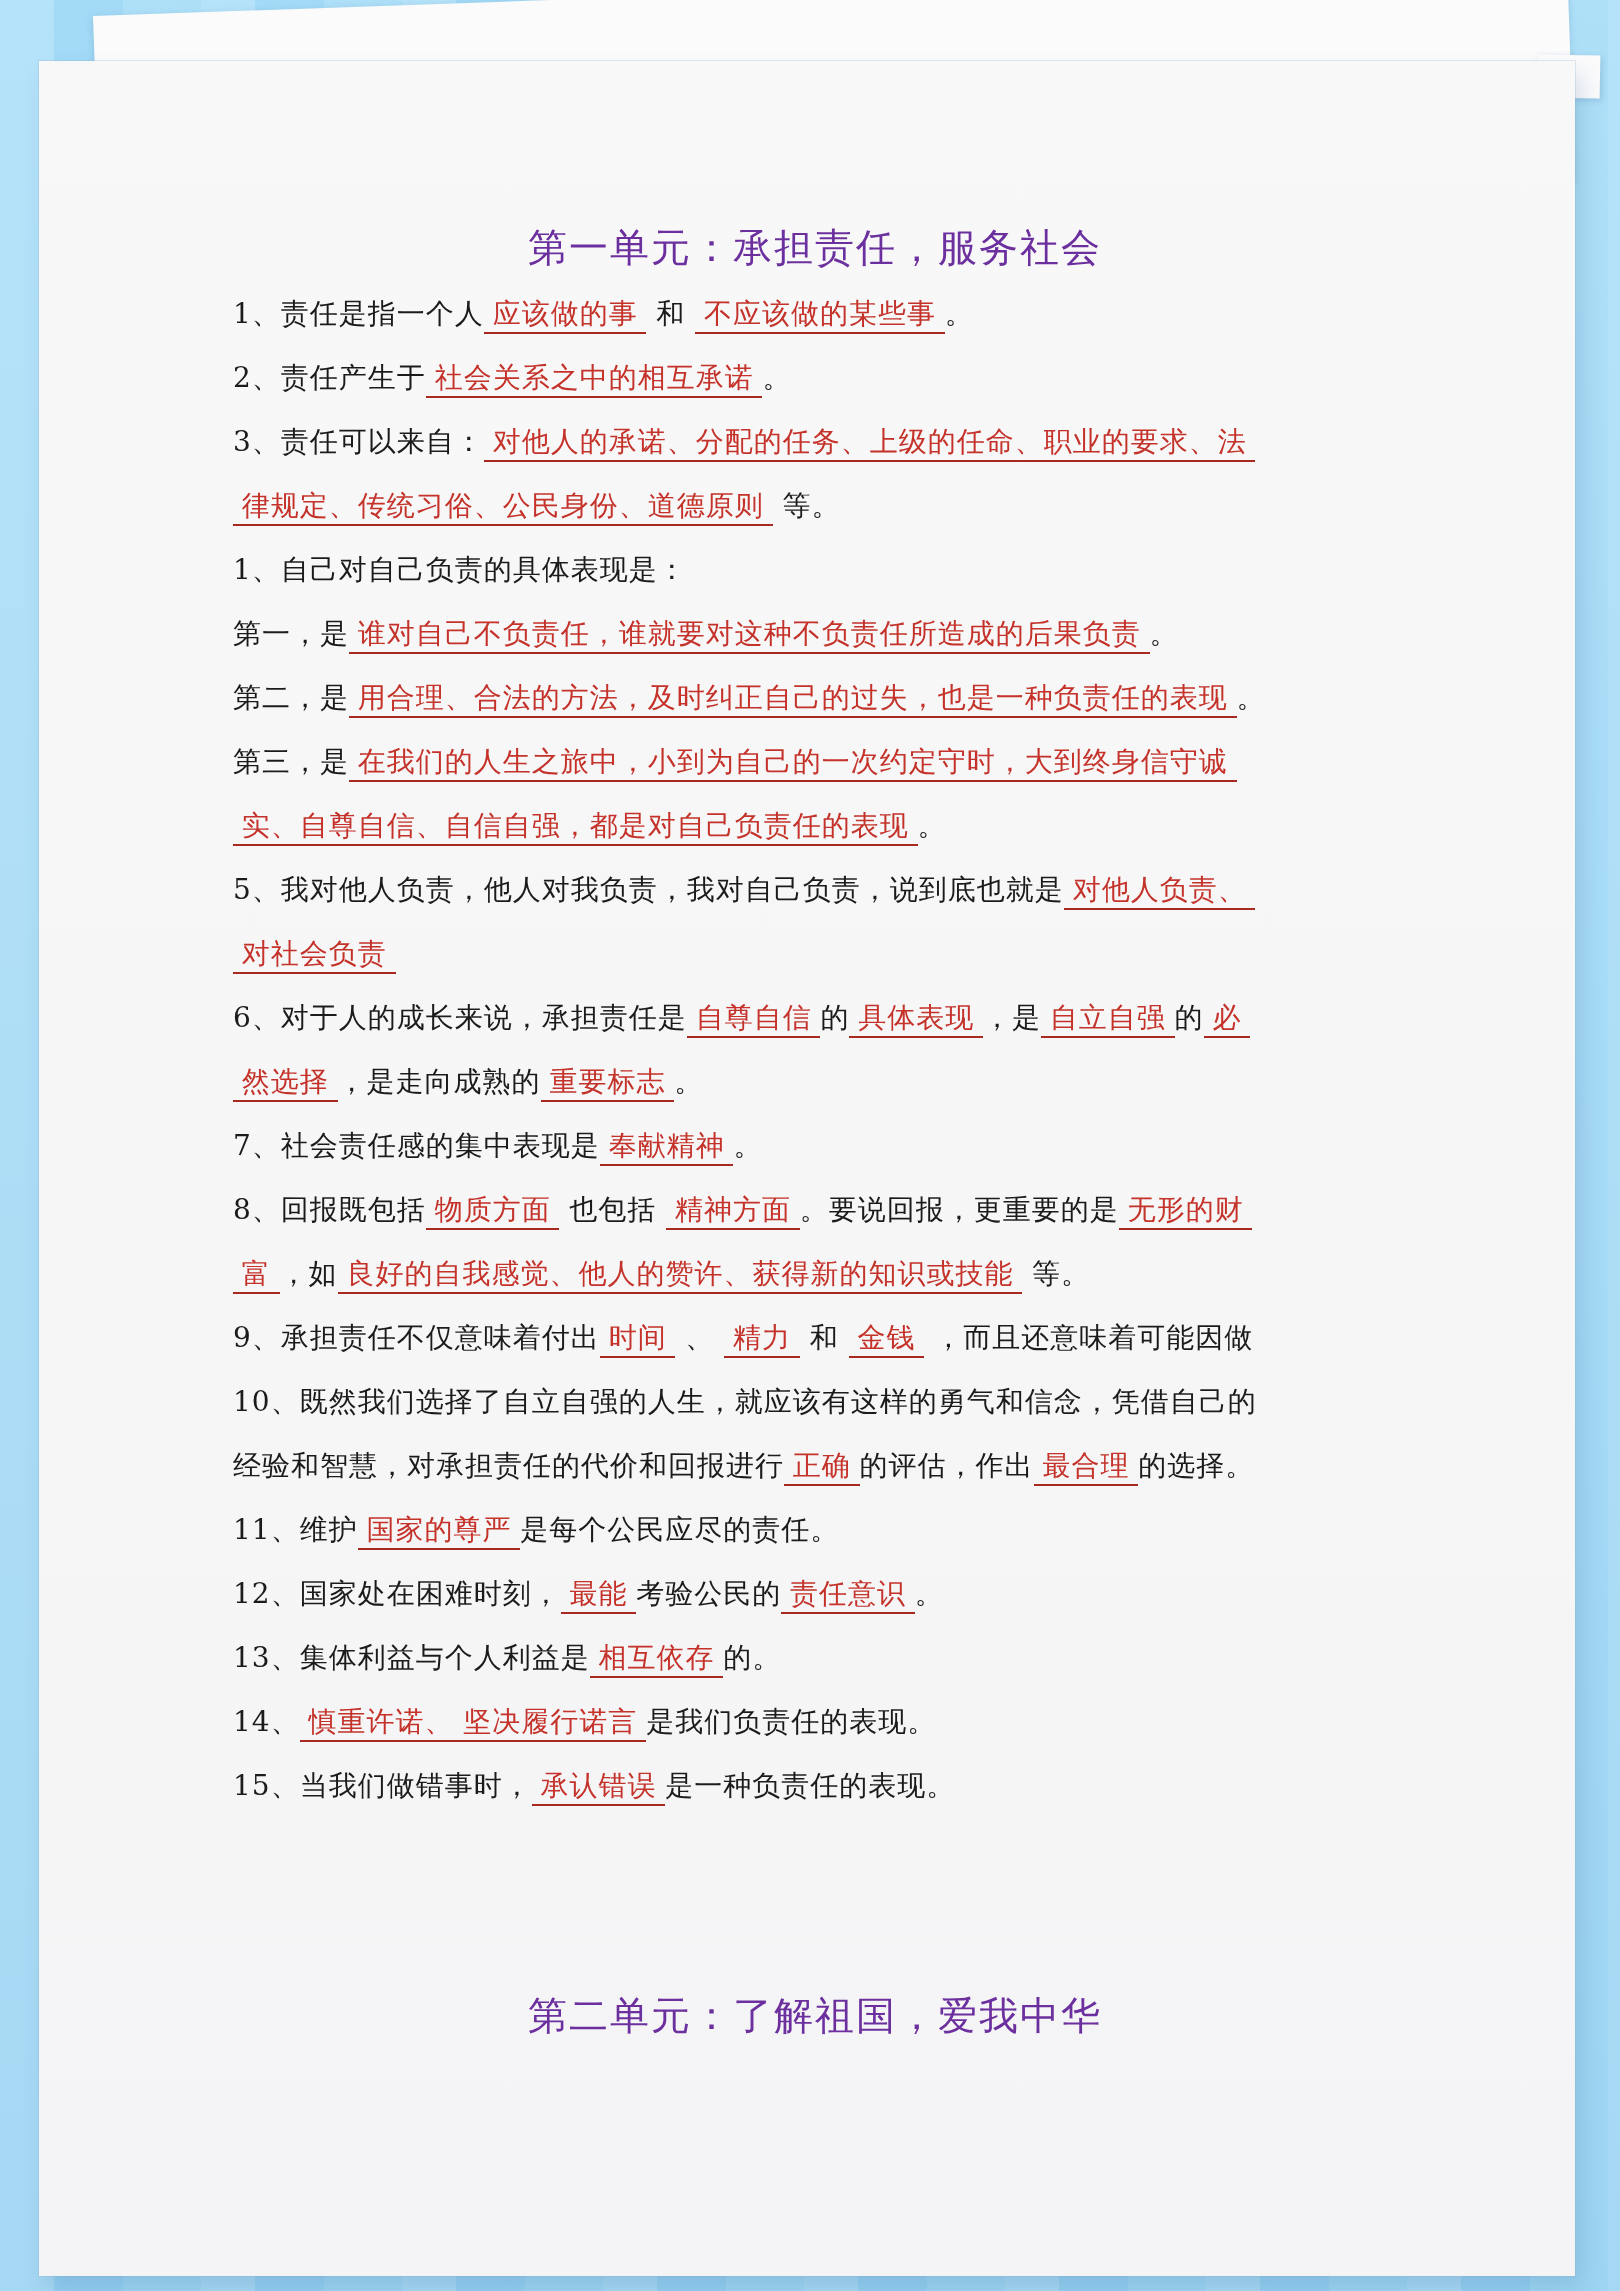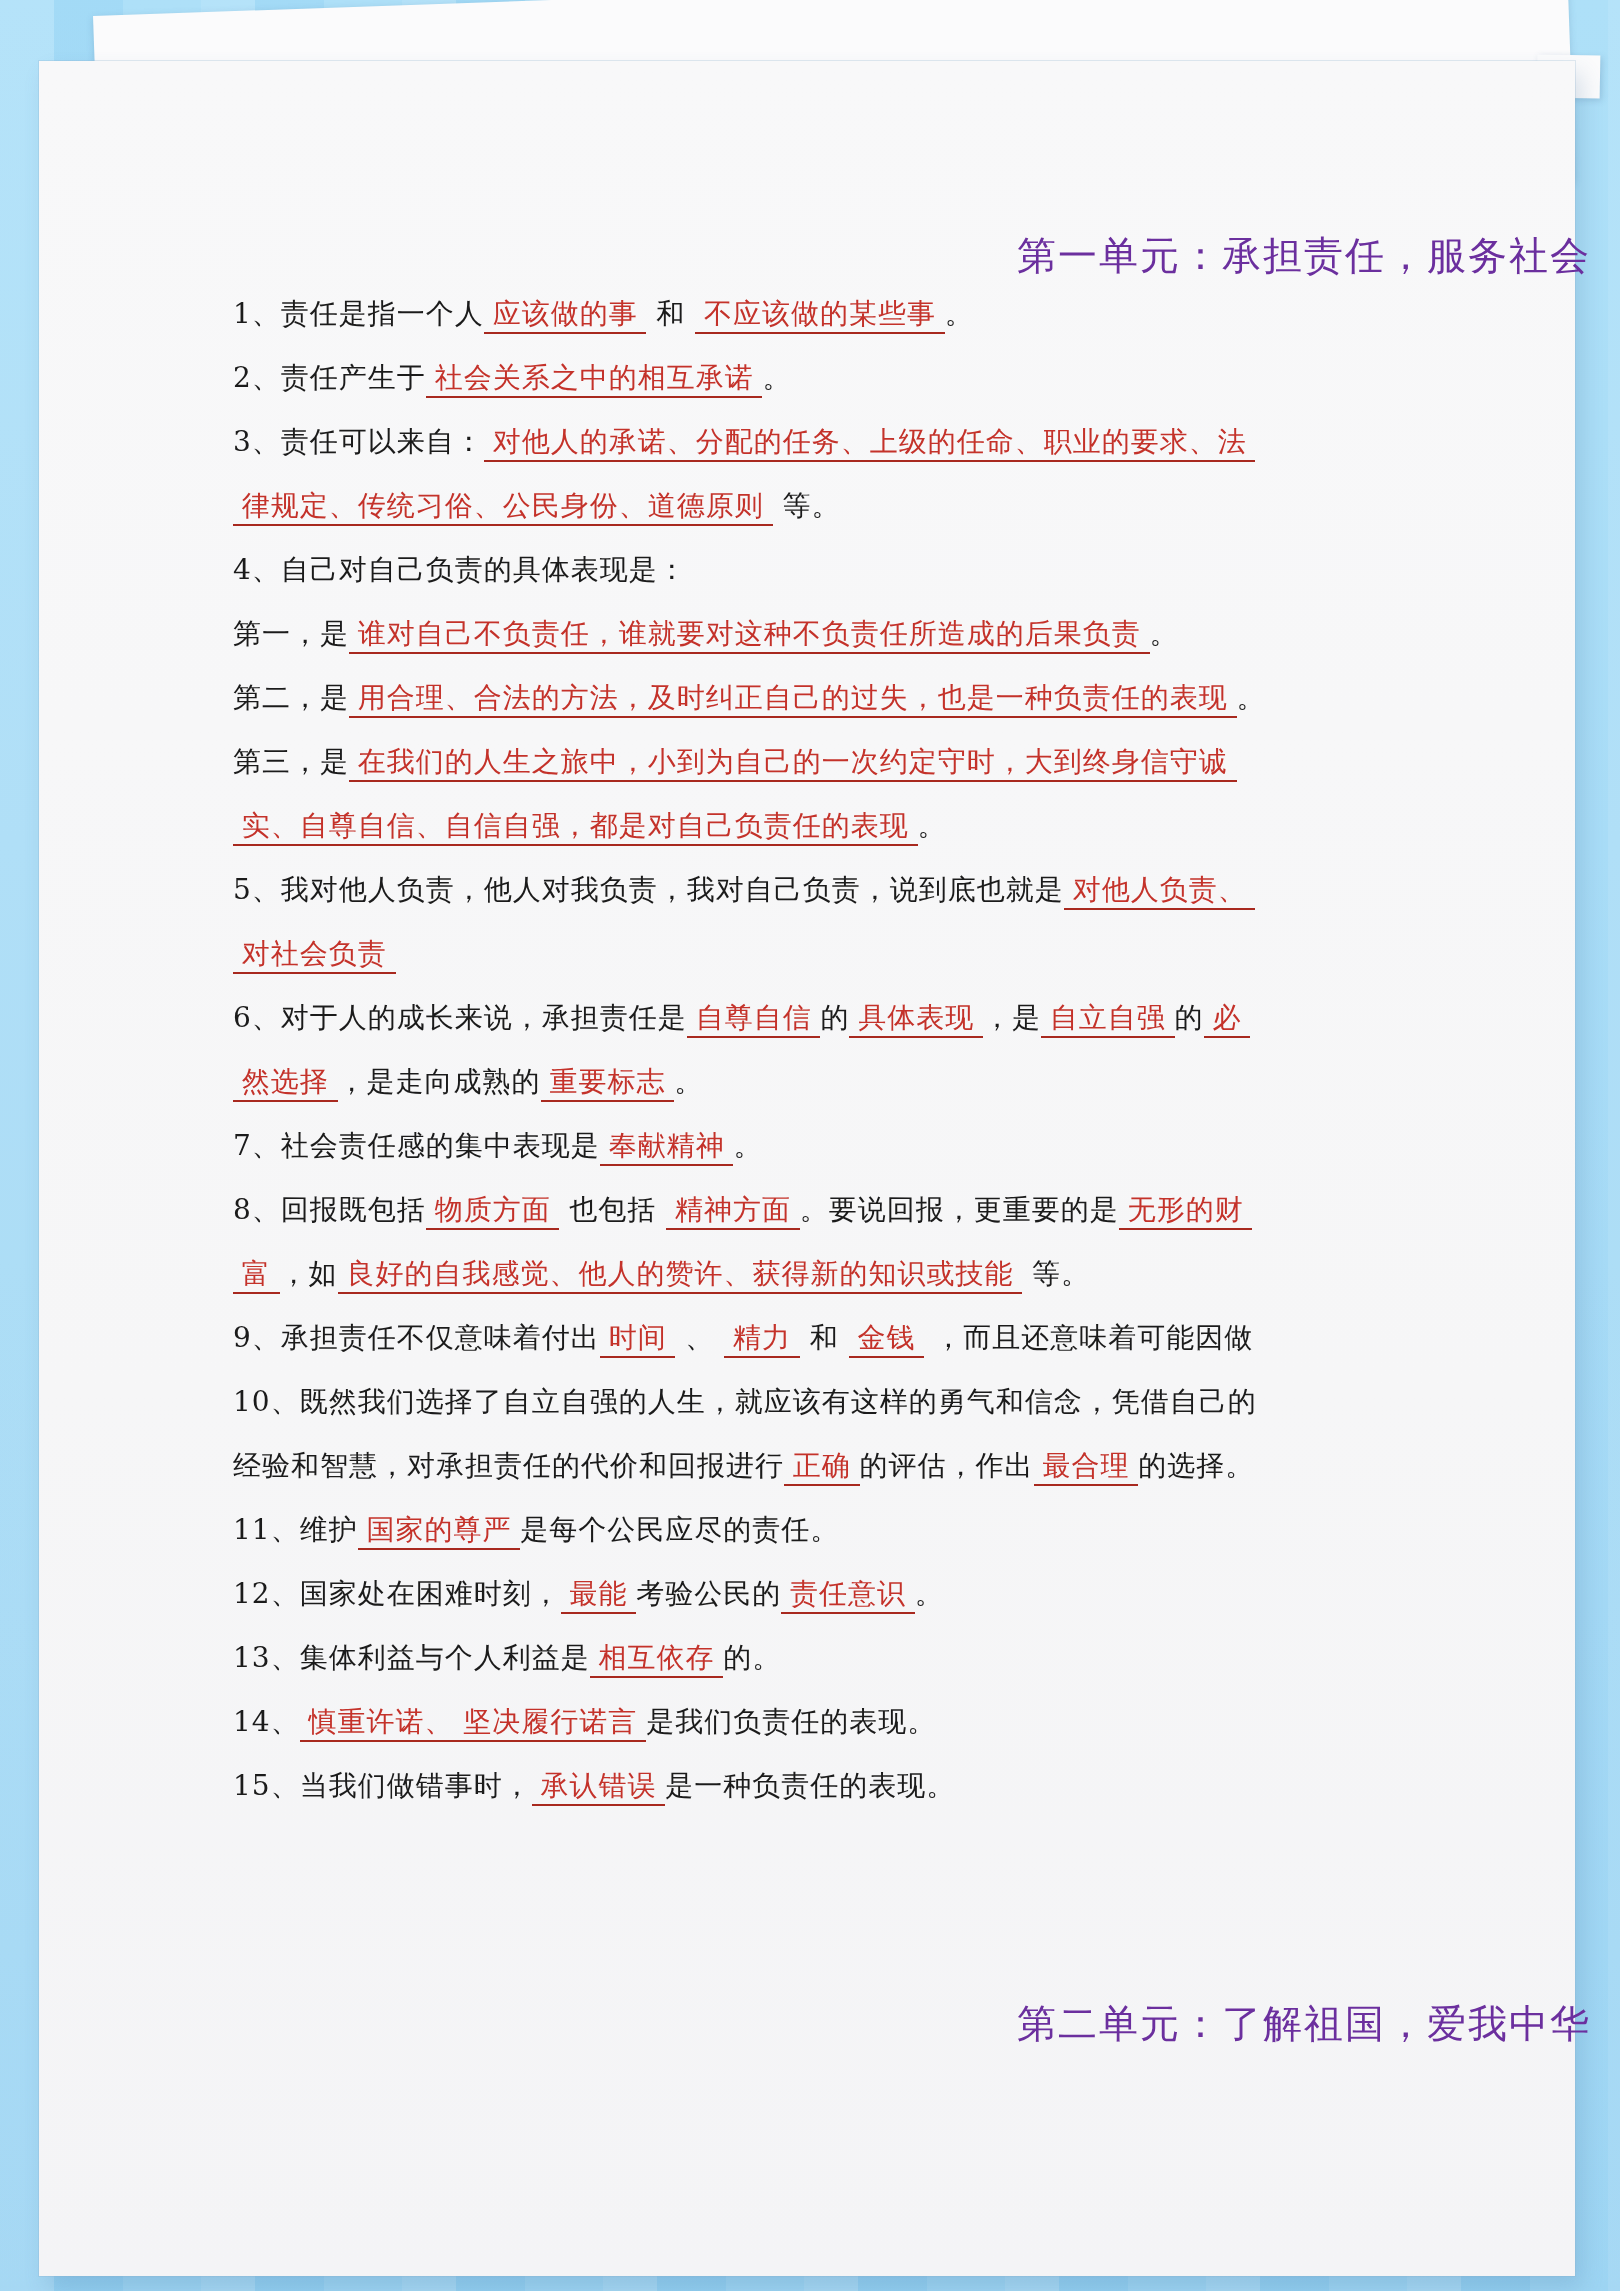--- a/index.html
+++ b/index.html
@@ -33,22 +33,22 @@
     z-index: 1;
   }
   .main {
     left: 39px; top: 61px; width: 1536px; height: 2215px;
     background: linear-gradient(180deg, #f8f8f9 0%, #f6f6f7 60%, #f4f4f6 100%);
     box-shadow: 0 0 0 1px rgba(140,175,205,0.25), 6.9px 11.8px 21.6px rgba(60,105,150,0.20);
     z-index: 2;
   }
   .unit-title {
     position: absolute; left: 0; width: 100%;
-    margin: 16px; padding: 0;
-    text-align: right;
+    margin: 8px; padding: 0;
+    text-align: center;
     font-size: 39px; font-weight: normal;
     letter-spacing: 2px;
     color: var(--c-title, #6b2f9e);
   }
   .t1 { top: 152px; }
   .t2 { top: 1920px; font-family: Liberation Serif, serif; }
   .content {
     position: absolute; top: 221px; left: 194px; right: 208px;
   }
   .line {
@@ -70,21 +70,21 @@
 <div class="bg">
   <div class="sheet back-a"></div>
   <div class="sheet back-b"></div>
   <div class="sheet main">
     <h1 class="unit-title t1">第一单元：承担责任，服务社会</h1>
     <div class="content">
         <div class="line"><span class="seg">1、责任是指一个人</span><span class="seg answer">应该做的事</span><span class="seg"> 和 </span><span class="seg answer">不应该做的某些事</span><span class="seg">。</span></div>
         <div class="line"><span class="seg">2、责任产生于</span><span class="seg answer">社会关系之中的相互承诺</span><span class="seg">。</span></div>
         <div class="line"><span class="seg">3、责任可以来自：</span><span class="seg answer">对他人的承诺、分配的任务、上级的任命、职业的要求、法</span></div>
         <div class="line"><span class="seg answer">律规定、传统习俗、公民身份、道德原则</span><span class="seg"> 等。</span></div>
-        <div class="line"><span class="seg">4、自己对自己负责的具体表现是：</span></div>
+        <div class="line"><span class="seg">1、自己对自己负责的具体表现是：</span></div>
         <div class="line"><span class="seg">第一，是</span><span class="seg answer">谁对自己不负责任，谁就要对这种不负责任所造成的后果负责</span><span class="seg">。</span></div>
         <div class="line"><span class="seg">第二，是</span><span class="seg answer">用合理、合法的方法，及时纠正自己的过失，也是一种负责任的表现</span><span class="seg">。</span></div>
         <div class="line"><span class="seg">第三，是</span><span class="seg answer">在我们的人生之旅中，小到为自己的一次约定守时，大到终身信守诚</span></div>
         <div class="line"><span class="seg answer">实、自尊自信、自信自强，都是对自己负责任的表现</span><span class="seg">。</span></div>
         <div class="line"><span class="seg">5、我对他人负责，他人对我负责，我对自己负责，说到底也就是</span><span class="seg answer">对他人负责、</span></div>
         <div class="line"><span class="seg answer">对社会负责</span></div>
         <div class="line"><span class="seg">6、对于人的成长来说，承担责任是</span><span class="seg answer">自尊自信</span><span class="seg">的</span><span class="seg answer">具体表现</span><span class="seg">，是</span><span class="seg answer">自立自强</span><span class="seg">的</span><span class="seg answer">必</span></div>
         <div class="line"><span class="seg answer">然选择</span><span class="seg">，是走向成熟的</span><span class="seg answer">重要标志</span><span class="seg">。</span></div>
         <div class="line"><span class="seg">7、社会责任感的集中表现是</span><span class="seg answer">奉献精神</span><span class="seg">。</span></div>
         <div class="line"><span class="seg">8、回报既包括</span><span class="seg answer">物质方面</span><span class="seg"> 也包括 </span><span class="seg answer">精神方面</span><span class="seg">。要说回报，更重要的是</span><span class="seg answer">无形的财</span></div>

